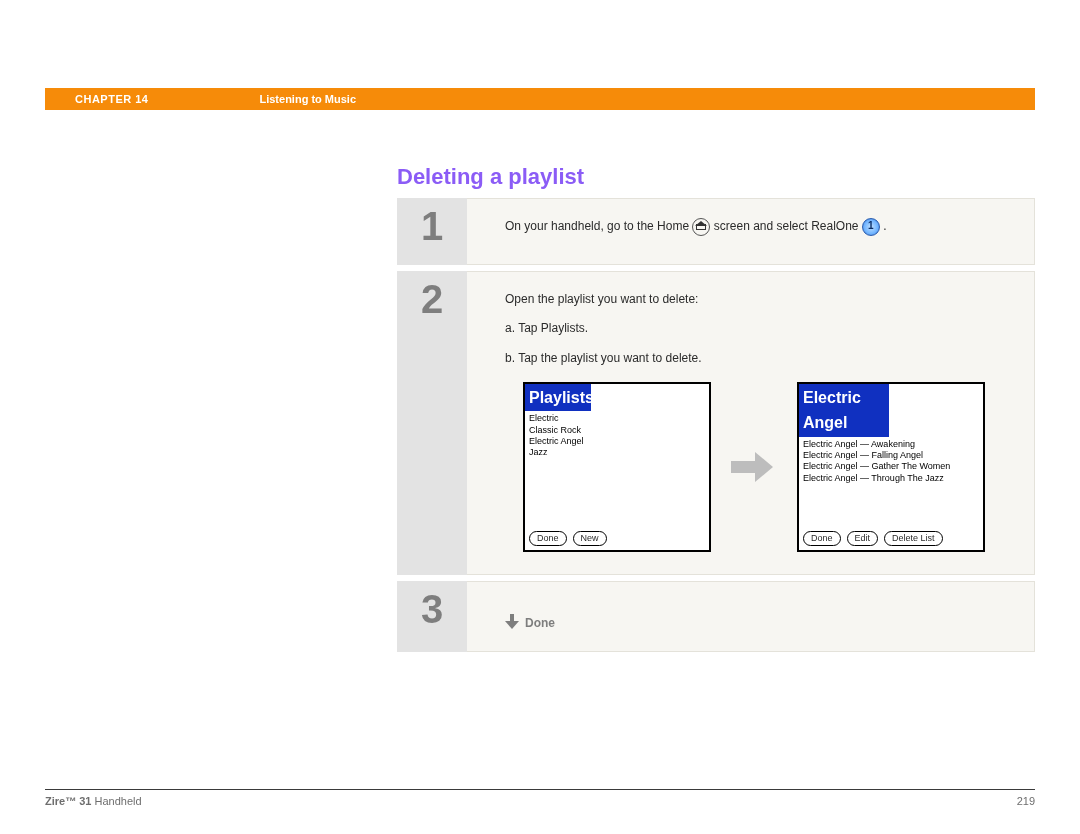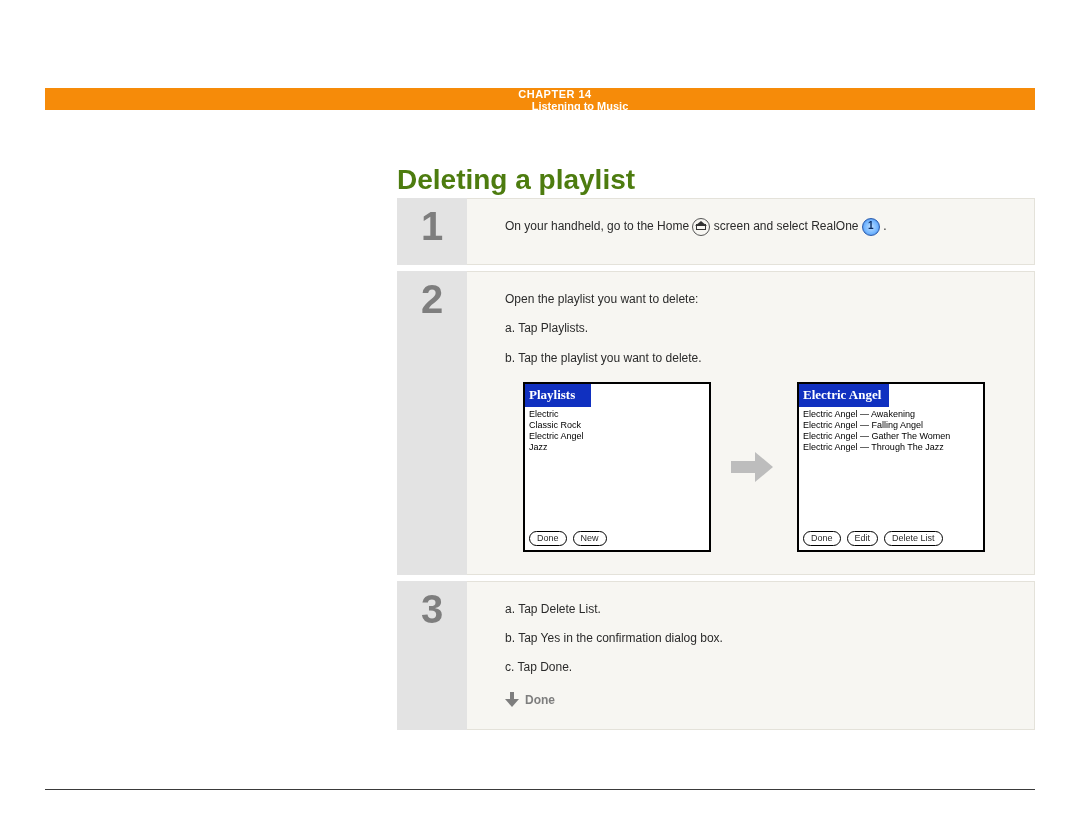--- a/index.html
+++ b/index.html
@@ -20,30 +20,29 @@
   .chapter-bar {
     position: absolute;
     left: 45px; right: 45px; top: 88px;
     height: 22px;
     background: #f68b09;
     color: #fff;
     font-size: 11px;
     font-weight: bold;
     display: flex;
     align-items: center;
-    flex-direction: column;
   }
   .chapter-label { margin-left: 30px; letter-spacing: .5px; }
-  .chapter-title { margin-left: 80px; }
+  .chapter-title { margin-left: 111px; }
   .section-title {
     position: absolute;
     left: 397px; top: 164px;
-    font-size: 28px;
-    font-weight: bold;
-    color: #4d7c0f;
+    font-size: 22px;
+    font-weight: bold;
+    color: #8b5cf6;
   }
 
   .steps {
     position: absolute;
     left: 397px; top: 198px;
     width: 638px;
   }
   .step {
     display: flex;
     align-items: stretch;
@@ -126,22 +125,21 @@
     background: #fff;
     display: flex;
     flex-direction: column;
     font-size: 9px;
   }
   .device .titlebar {
     background: #1030c0;
     color: #fff;
     font-weight: bold;
     padding: 1px 4px;
-    font-size: 13px;
-    font-family: Liberation Serif, serif;
+    font-size: 16px;
   }
   .device .titlebar.short { width: 58px; }
   .device .titlebar.med { width: 82px; }
   .device .lines {
     flex: 1;
     padding: 2px 4px;
     color: #000;
     line-height: 1.25;
   }
   .device .btnbar {
@@ -290,29 +288,30 @@
               <span class="pill">Delete List</span>
             </div>
           </div>
         </div>
       </div>
     </div>
 
     <div class="step">
       <div class="step-num">3</div>
       <div class="step-body">
-        <ul class="substeps">
-          <li>a.  Tap Delete List.</li>
-          <li>b.  Tap Yes in the confirmation dialog box.</li>
-          <li>c.  Tap Done.</li>
-        </ul>
         <div class="done-line">
           <span class="dline-arrow"></span>
           <span>Done</span>
         </div>
       </div>
     </div>
 
   </div>
 
   <div class="footer-line"></div>
+  <div class="footer">
+    <span class="prod">
+      <b>Zire™ 31</b><span> Handheld</span>
+    </span>
+    <span>219</span>
+  </div>
 
 </div>
 
 </body></html>

